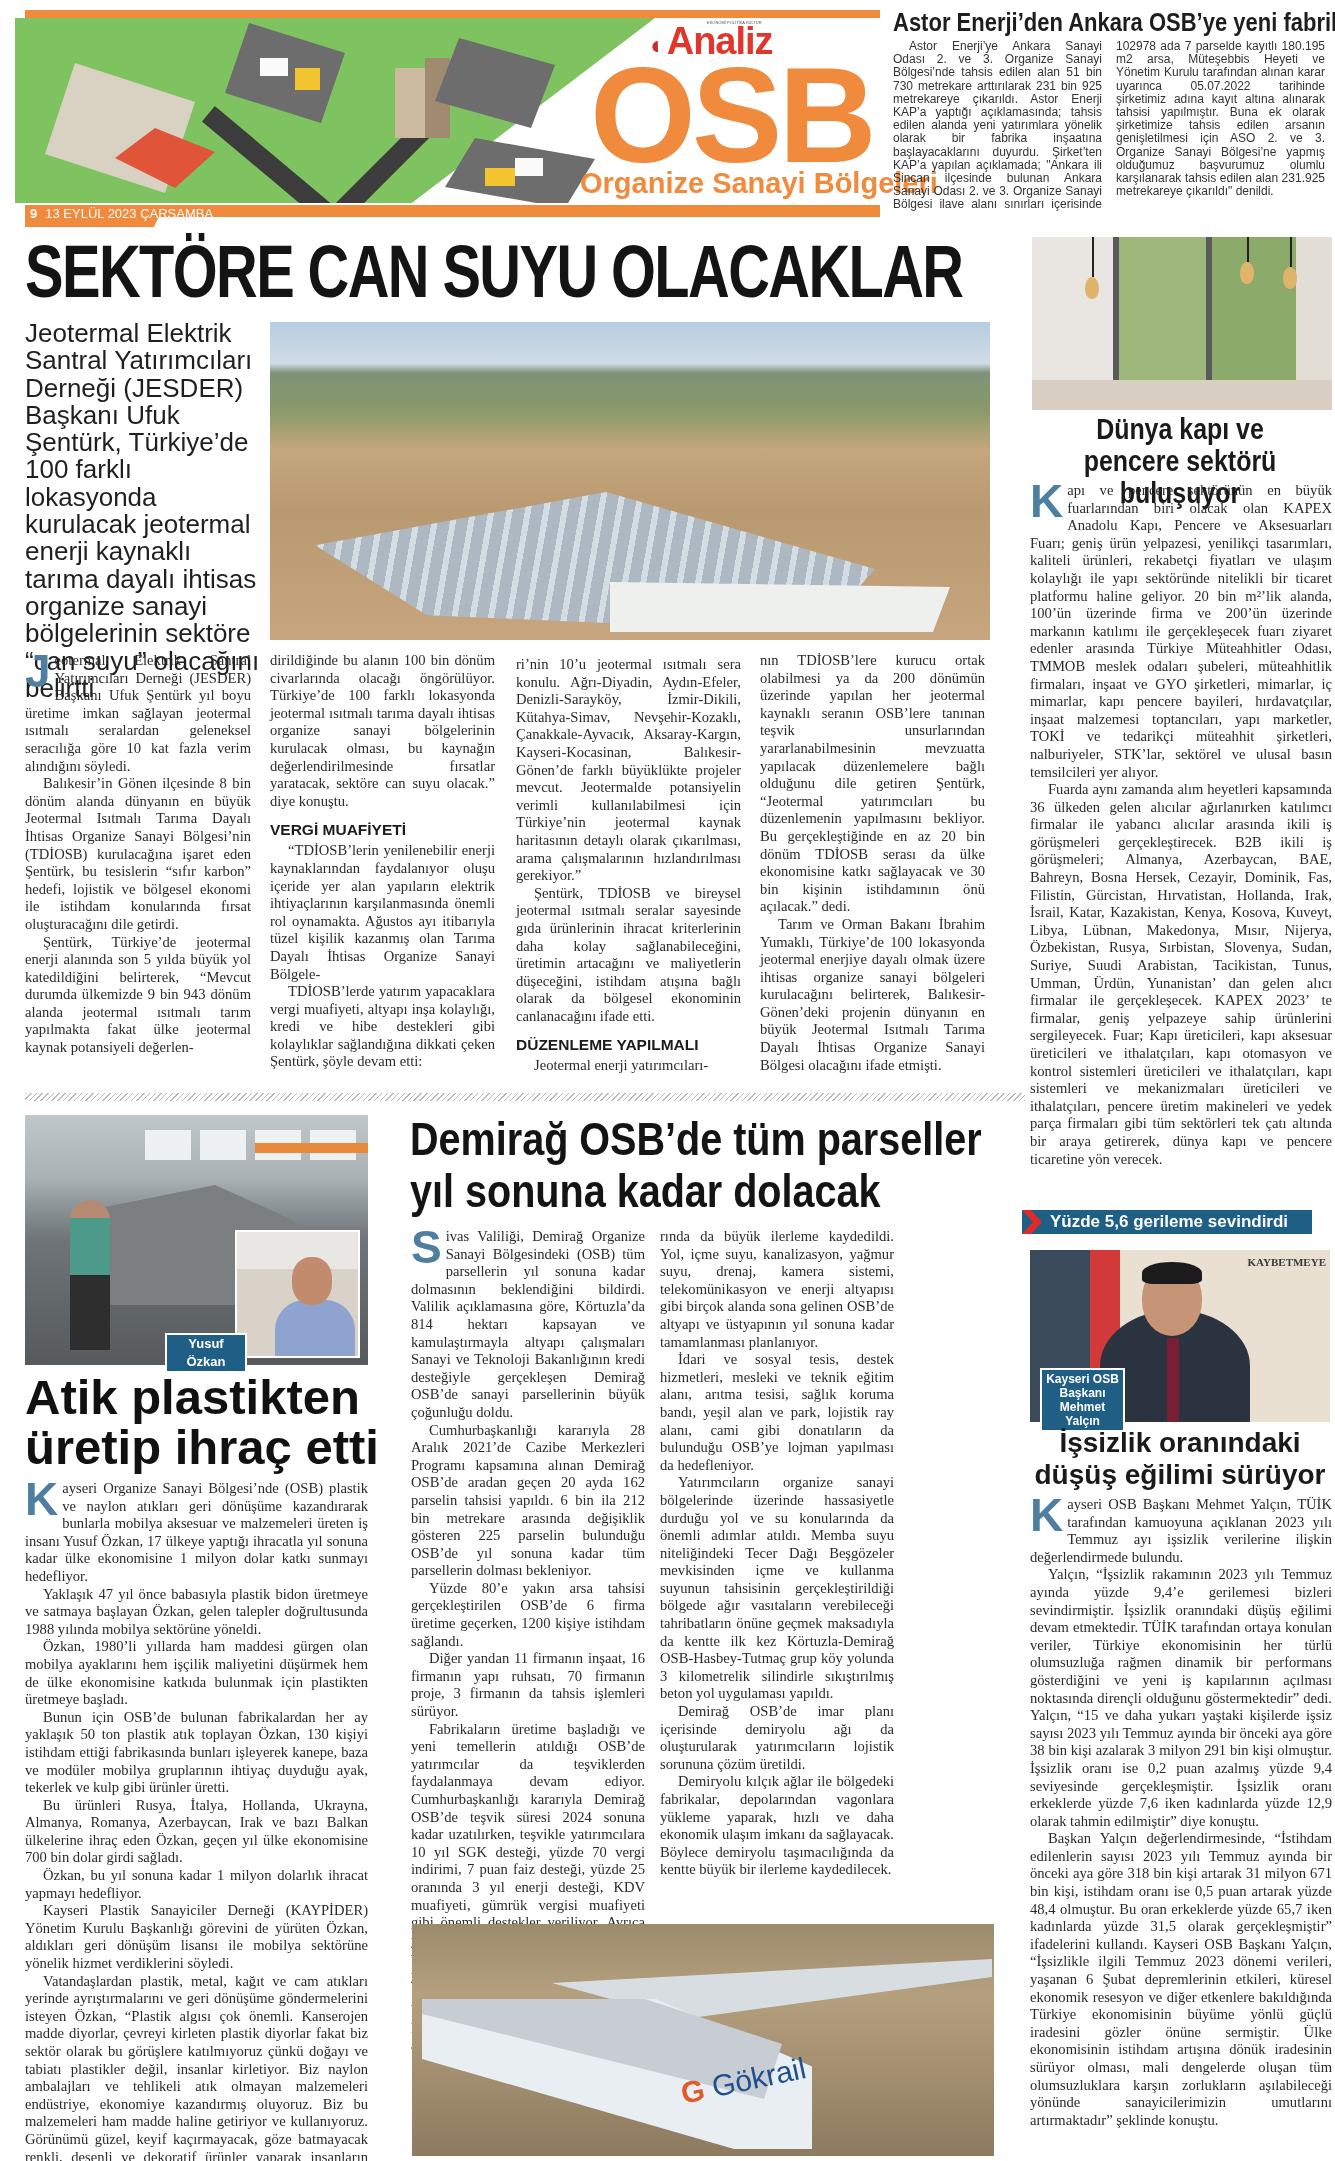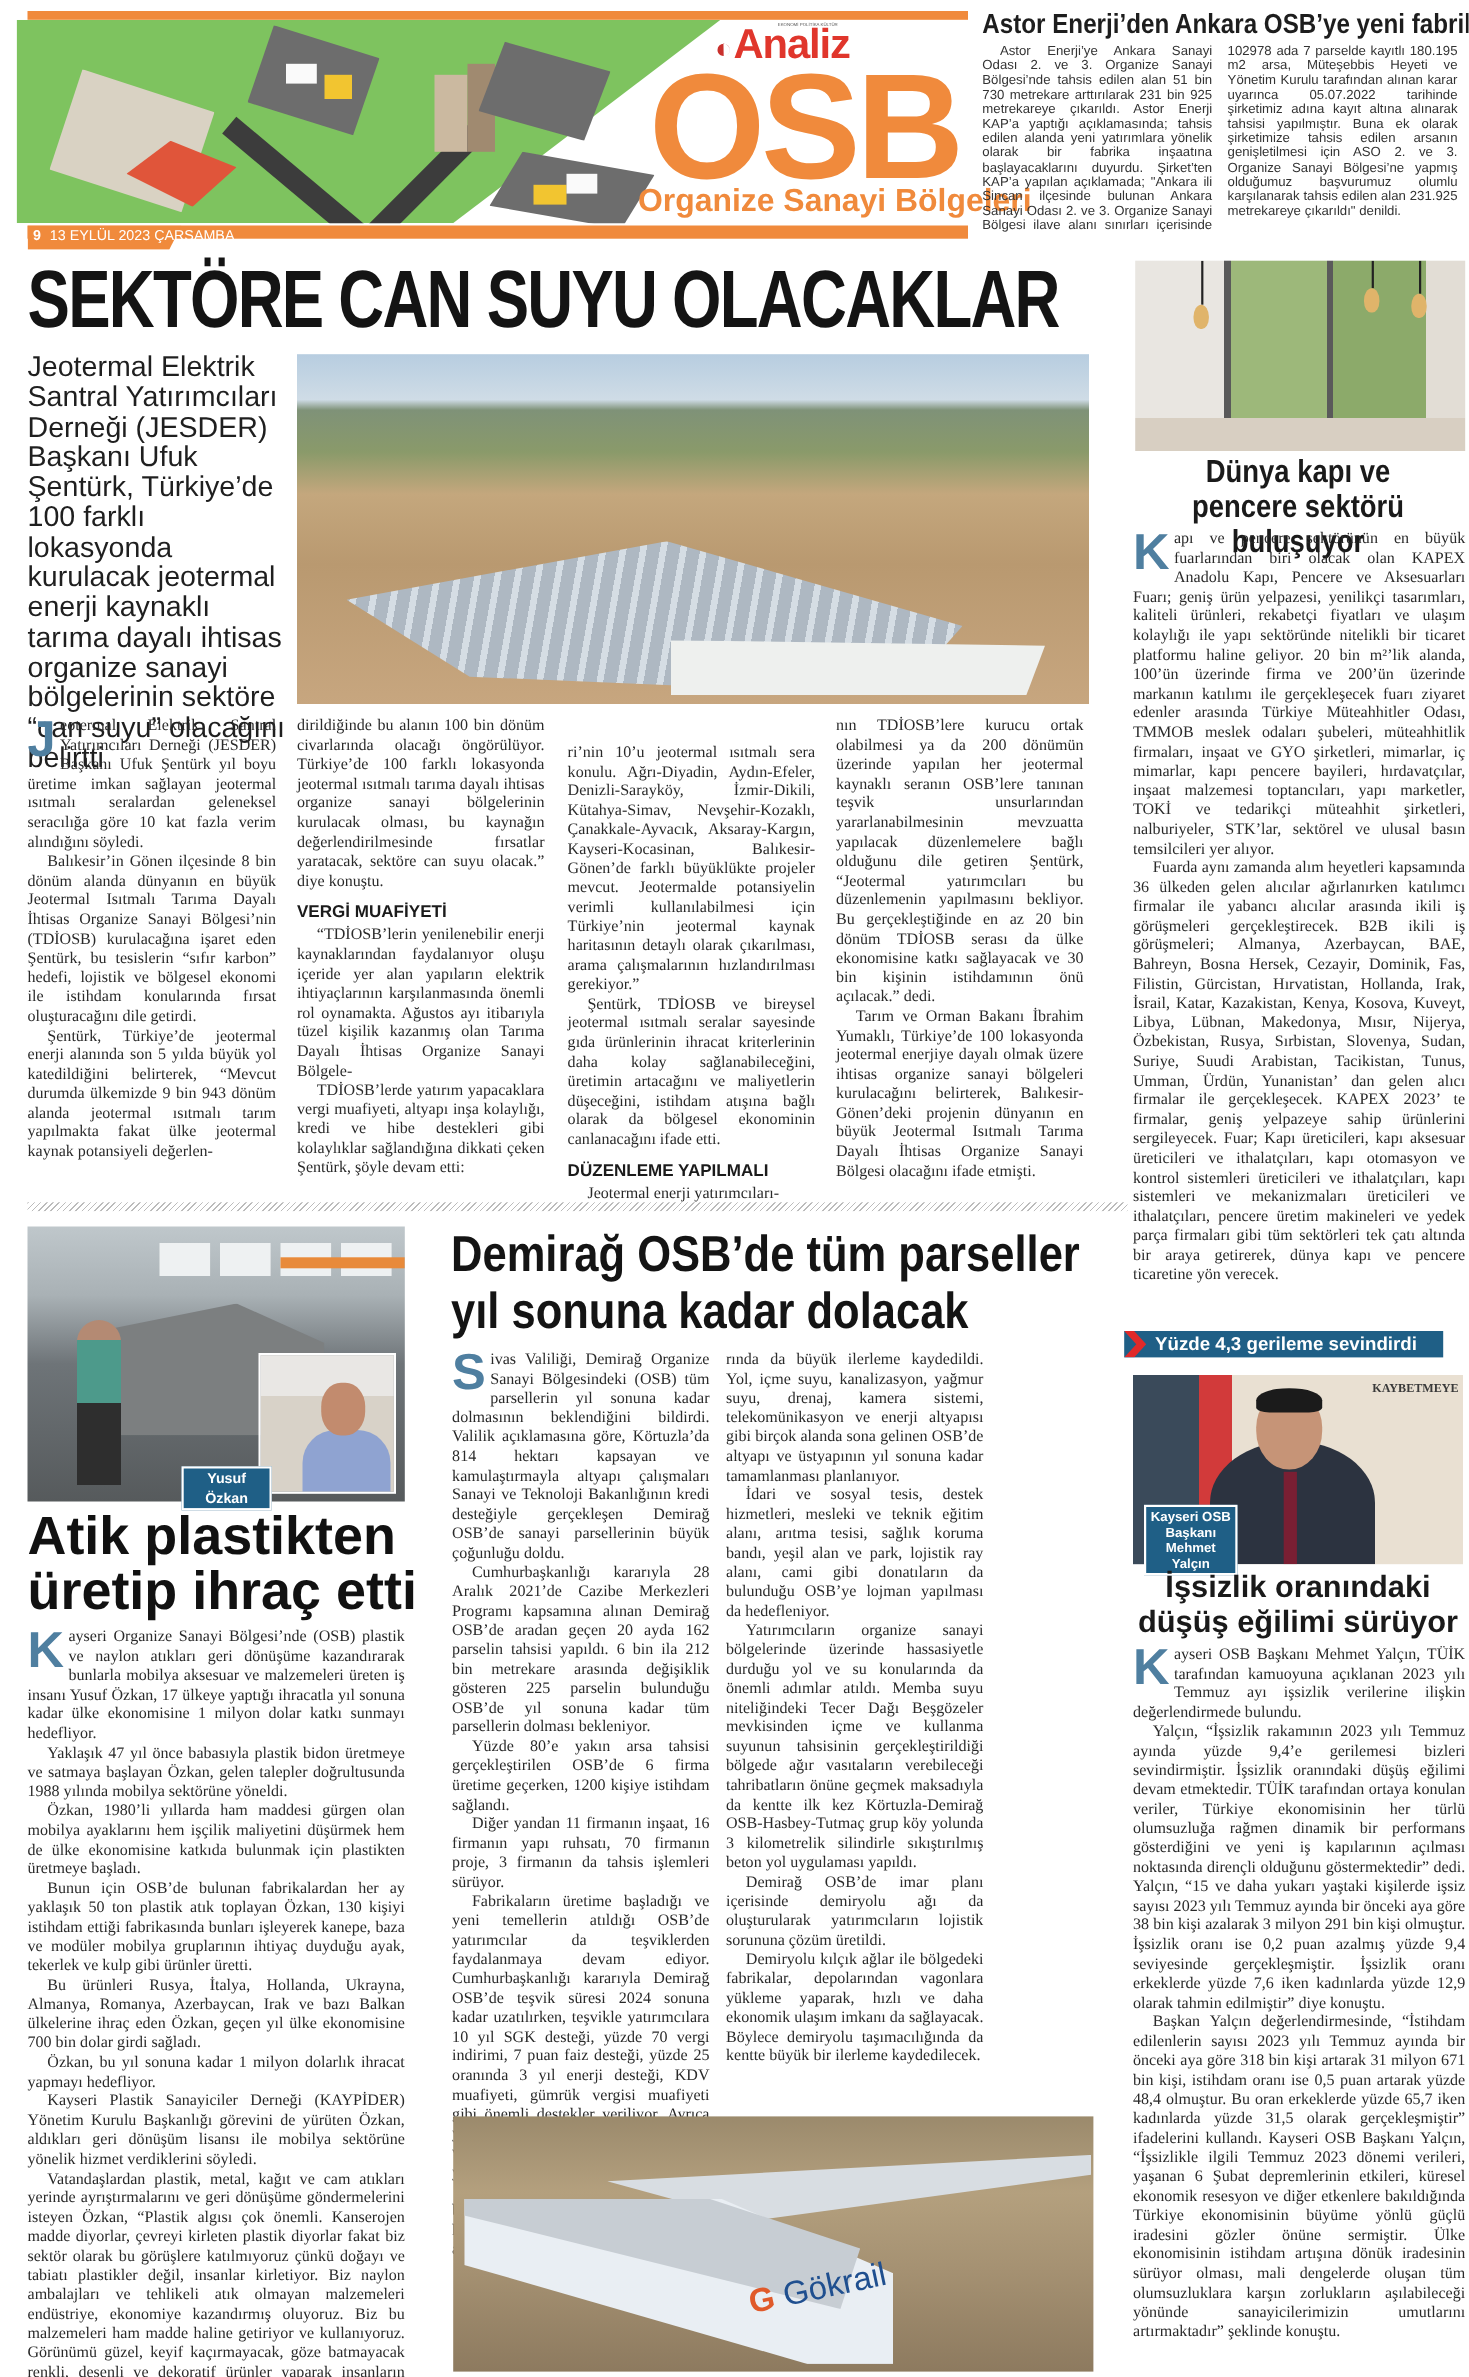--- a/index.html
+++ b/index.html
@@ -45,21 +45,21 @@
   .gh-roof { position: absolute; left: 45px; top: 170px; width: 560px; height: 140px; background: repeating-linear-gradient(100deg, #aeb8c2 0 12px, #d5dde4 12px 18px); clip-path: polygon(0 38%, 52% 0, 100% 55%, 90% 100%, 20% 88%); }
   .gh-base { position: absolute; left: 340px; top: 260px; width: 340px; height: 50px; background: #eef0ee; clip-path: polygon(0 0, 100% 10%, 95% 100%, 0 100%); }
 
   #door-photo { left: 1032px; top: 237px; width: 300px; height: 173px; background: linear-gradient(90deg, #e9e6e1 0 27%, #5a5a5a 27% 29%, #9db87a 29% 58%, #5a5a5a 58% 60%, #8caa6a 60% 88%, #e2ddd5 88% 100%); }
   .door-floor { position: absolute; left: 0; bottom: 0; width: 100%; height: 30px; background: #d8cfc2; }
   .lamp { position: absolute; width: 2px; background: #222; top: 0; }
   .bulb { position: absolute; width: 14px; height: 22px; border-radius: 50% 50% 45% 45%; background: #e0b46a; }
 
   #col1 { left: 25px; top: 652px; width: 226px; }
   #col2 { left: 270px; top: 652px; width: 225px; }
-  #col3 { left: 516px; top: 676px; width: 225px; }
+  #col3 { left: 516px; top: 656px; width: 225px; }
   #col4 { left: 760px; top: 652px; width: 225px; }
   .subhead { font-family: "Liberation Sans", sans-serif; font-weight: bold; font-size: 15.5px; line-height: 20px; color: #1b1b1b; margin: 10px 0 2px; }
 
   
   #kapex-title { left: 1030px; top: 413px; width: 300px; text-align: center; font-family: "Liberation Sans", sans-serif; font-size: 29px; line-height: 32px; color: #1a1a1a; transform: scaleX(0.86); transform-origin: center top; }
   #kapex-body { left: 1030px; top: 482px; width: 302px; }
 
   .yuzde-banner { left: 1022px; top: 1210px; width: 290px; height: 24px; background: #1f5f86; color: #fff; font-family: "Liberation Sans", sans-serif; font-weight: bold; font-size: 17px; line-height: 24px; padding-left: 28px; white-space: nowrap; }
   .yuzde-arrow { left: 1022px; top: 1210px; width: 20px; height: 24px; background: #e02a2a; clip-path: polygon(0 0, 45% 0, 100% 50%, 45% 100%, 0 100%, 55% 50%); }
 
@@ -176,21 +176,21 @@
   <p class="first">nın TDİOSB’lere kurucu ortak olabilmesi ya da 200 dönümün üzerinde yapılan her jeotermal kaynaklı seranın OSB’lere tanınan teşvik unsurlarından yararlanabilmesinin mevzuatta yapılacak düzenlemelere bağlı olduğunu dile getiren Şentürk, “Jeotermal yatırımcıları bu düzenlemenin yapılmasını bekliyor. Bu gerçekleştiğinde en az 20 bin dönüm TDİOSB serası da ülke ekonomisine katkı sağlayacak ve 30 bin kişinin istihdamının önü açılacak.” dedi.</p>
   <p>Tarım ve Orman Bakanı İbrahim Yumaklı, Türkiye’de 100 lokasyonda jeotermal enerjiye dayalı olmak üzere ihtisas organize sanayi bölgeleri kurulacağını belirterek, Balıkesir-Gönen’deki projenin dünyanın en büyük Jeotermal Isıtmalı Tarıma Dayalı İhtisas Organize Sanayi Bölgesi olacağını ifade etmişti.</p>
 </div>
 
 <h2 id="kapex-title" class="abs">Dünya kapı ve pencere sektörü buluşuyor</h2>
 <div id="kapex-body" class="abs body-text">
   <p class="first"><span class="dropcap">K</span><span>apı ve pencere sektörünün en büyük fuarlarından biri olacak olan KAPEX Anadolu Kapı, Pencere ve Aksesuarları Fuarı; geniş ürün yelpazesi, yenilikçi tasarımları, kaliteli ürünleri, rekabetçi fiyatları ve ulaşım kolaylığı ile yapı sektöründe nitelikli bir ticaret platformu haline geliyor. 20 bin m²’lik alanda, 100’ün üzerinde firma ve 200’ün üzerinde markanın katılımı ile gerçekleşecek fuarı ziyaret edenler arasında Türkiye Müteahhitler Odası, TMMOB meslek odaları şubeleri, müteahhitlik firmaları, inşaat ve GYO şirketleri, mimarlar, iç mimarlar, kapı pencere bayileri, hırdavatçılar, inşaat malzemesi toptancıları, yapı marketler, TOKİ ve tedarikçi müteahhit şirketleri, nalburiyeler, STK’lar, sektörel ve ulusal basın temsilcileri yer alıyor.</span></p>
   <p>Fuarda aynı zamanda alım heyetleri kapsamında 36 ülkeden gelen alıcılar ağırlanırken katılımcı firmalar ile yabancı alıcılar arasında ikili iş görüşmeleri gerçekleştirecek. B2B ikili iş görüşmeleri; Almanya, Azerbaycan, BAE, Bahreyn, Bosna Hersek, Cezayir, Dominik, Fas, Filistin, Gürcistan, Hırvatistan, Hollanda, Irak, İsrail, Katar, Kazakistan, Kenya, Kosova, Kuveyt, Libya, Lübnan, Makedonya, Mısır, Nijerya, Özbekistan, Rusya, Sırbistan, Slovenya, Sudan, Suriye, Suudi Arabistan, Tacikistan, Tunus, Umman, Ürdün, Yunanistan’ dan gelen alıcı firmalar ile gerçekleşecek. KAPEX 2023’ te firmalar, geniş yelpazeye sahip ürünlerini sergileyecek. Fuar; Kapı üreticileri, kapı aksesuar üreticileri ve ithalatçıları, kapı otomasyon ve kontrol sistemleri üreticileri ve ithalatçıları, kapı sistemleri ve mekanizmaları üreticileri ve ithalatçıları, pencere üretim makineleri ve yedek parça firmaları gibi tüm sektörleri tek çatı altında bir araya getirerek, dünya kapı ve pencere ticaretine yön verecek.</p>
 </div>
 
-<div class="abs yuzde-banner">Yüzde 4,3 gerileme sevindirdi</div>
+<div class="abs yuzde-banner">Yüzde 5,6 gerileme sevindirdi</div>
 <div class="abs yuzde-arrow"></div>
 
 <div id="yalcin-photo" class="photo">
   <div class="kaybet">KAYBETMEYE</div>
   <div class="suit"></div>
     <div class="face"></div>
     <div class="hair"></div>
     <div class="tie"></div>
 </div>
 <div id="yalcin-caption" class="abs cap-label">Kayseri OSB Başkanı Mehmet Yalçın</div>

